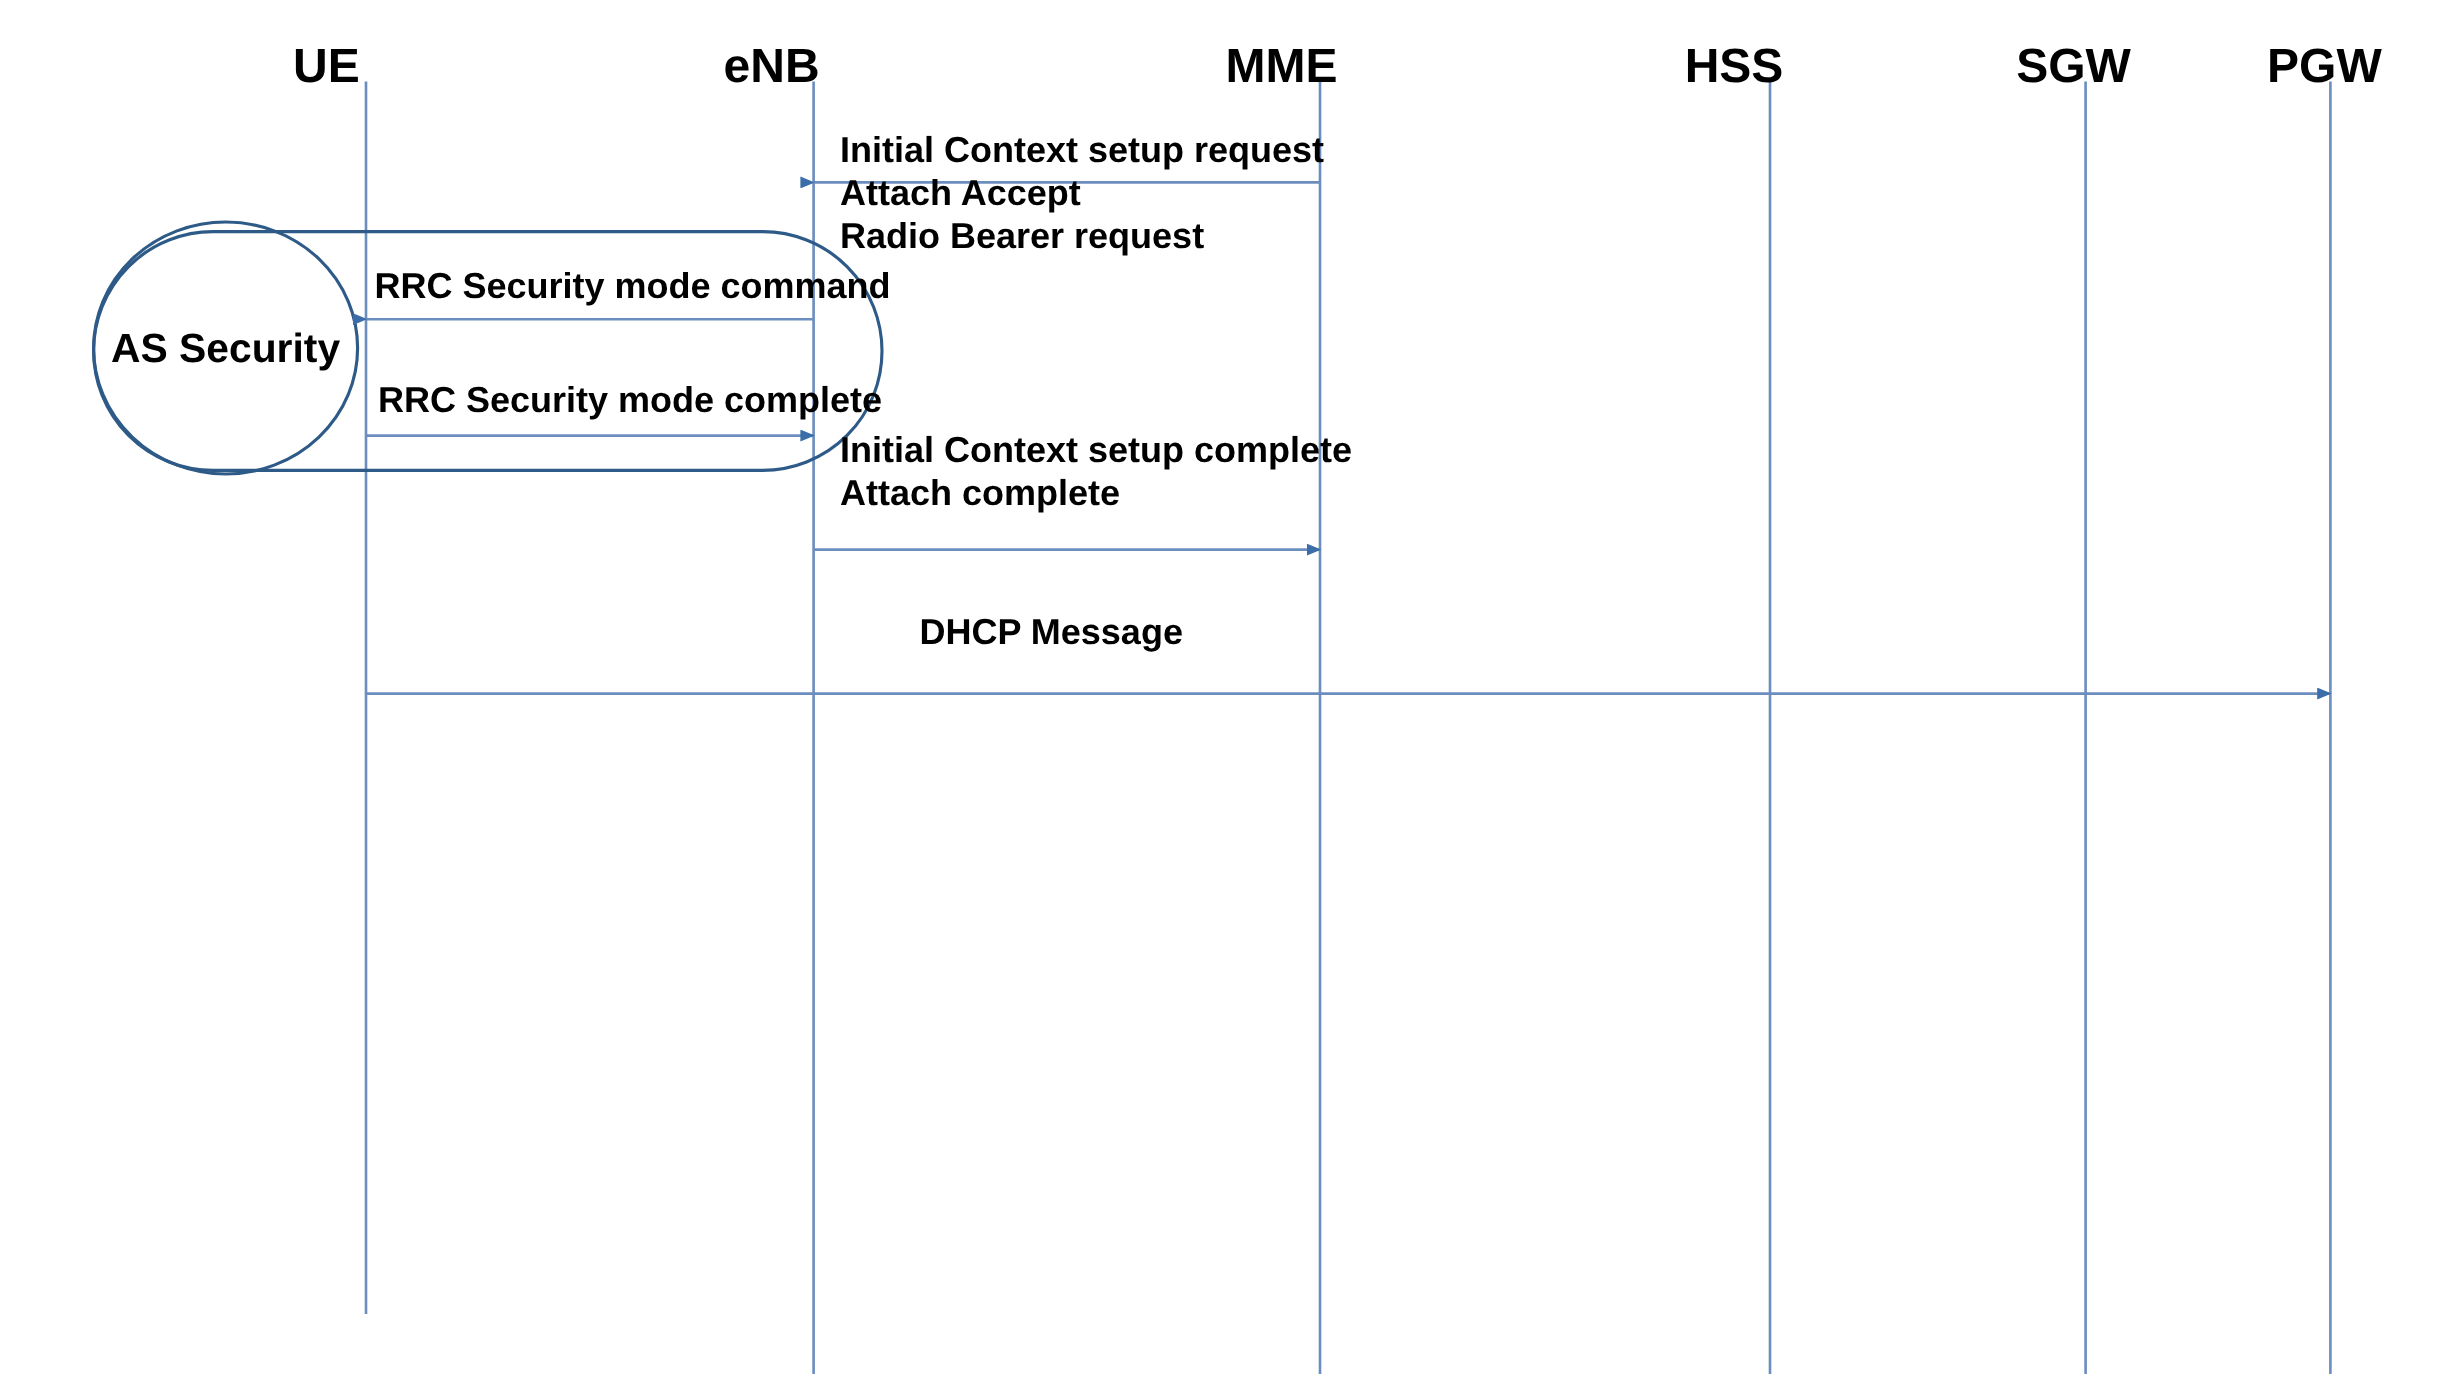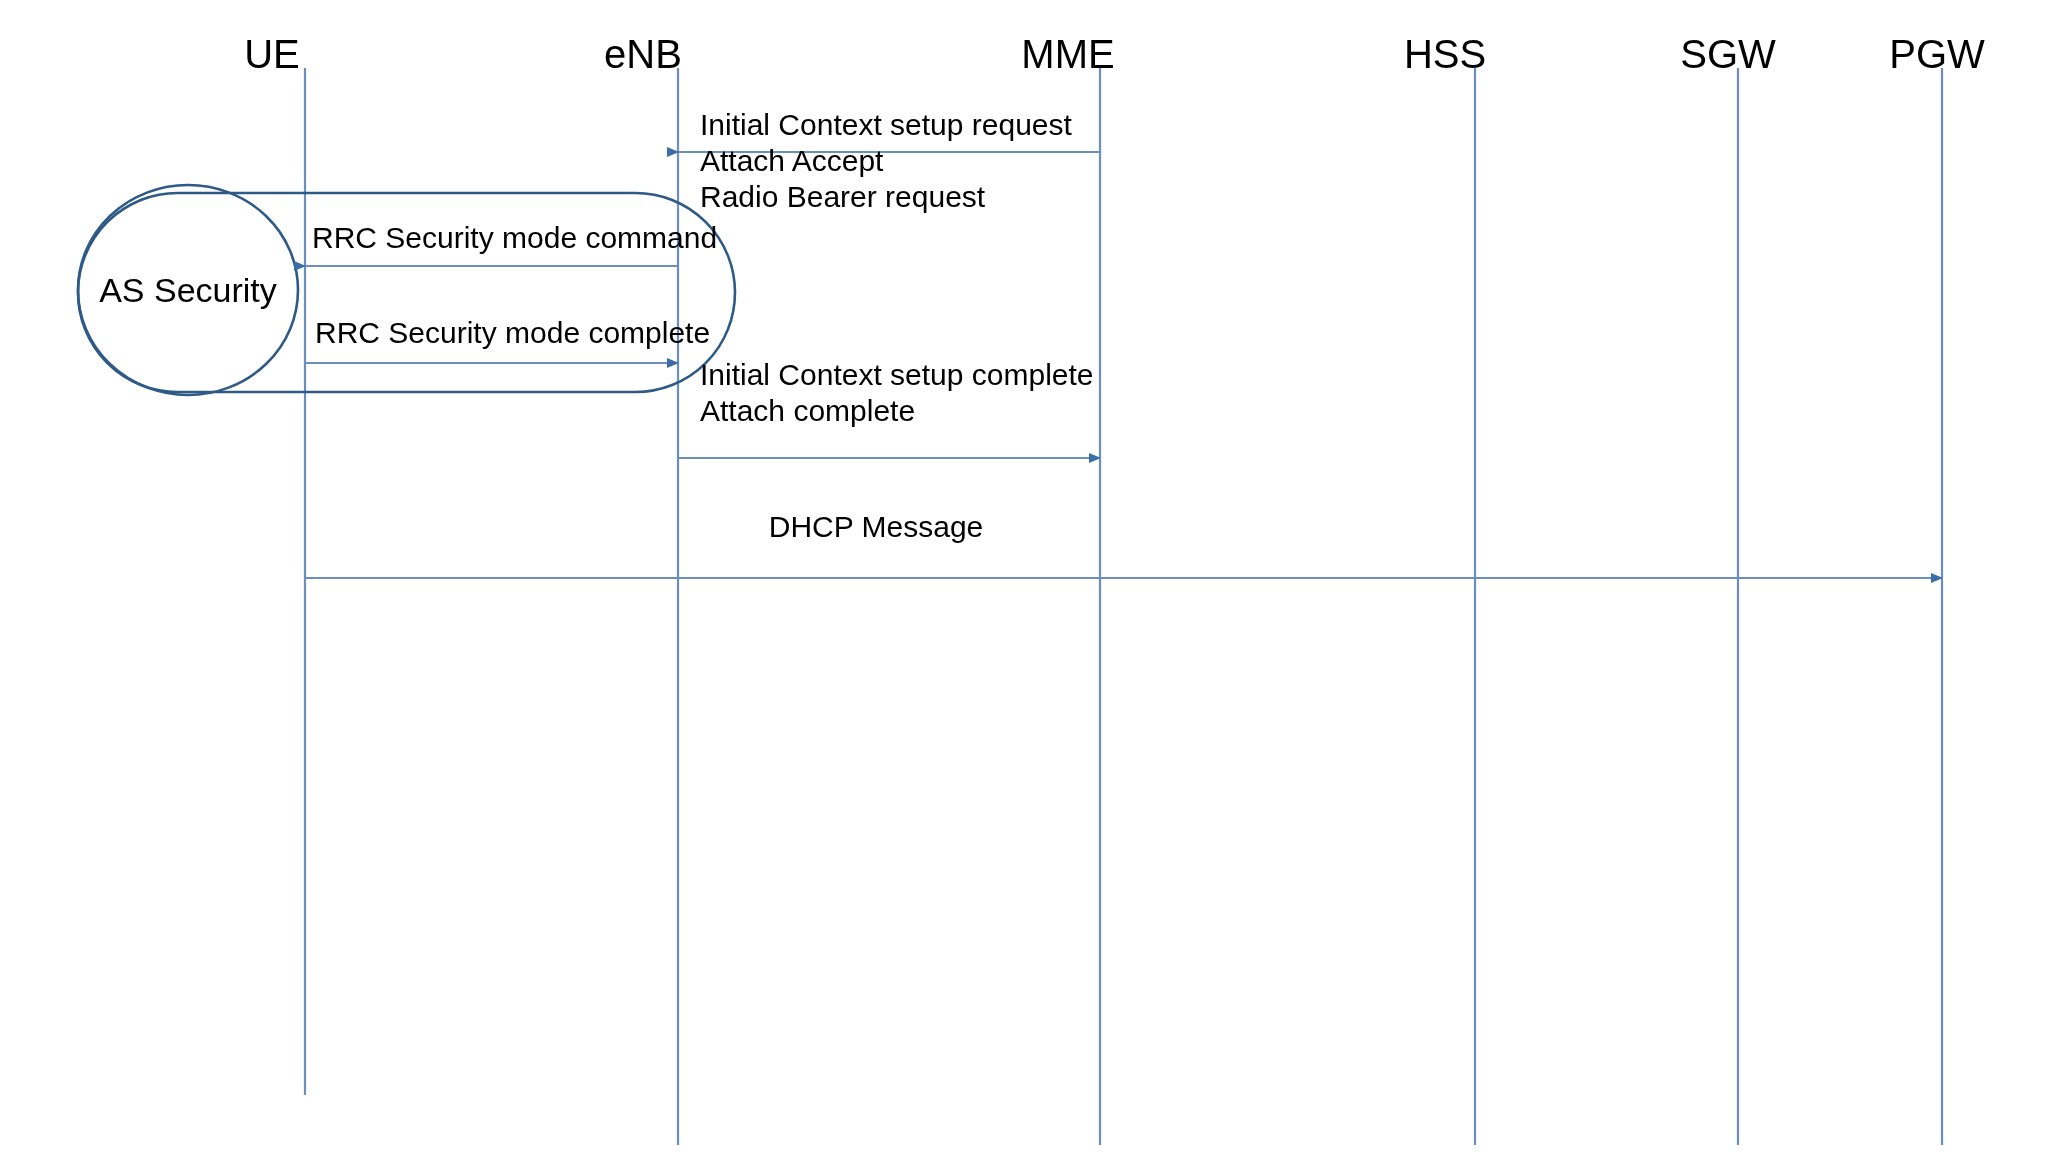--- a/index.html
+++ b/index.html
@@ -10,20 +10,21 @@
   }
   body {
     font-family: "Liberation Sans", sans-serif;
   }
   #canvas {
     position: relative;
     width: 2048px;
     height: 1152px;
     background: #ffffff;
     overflow: hidden;
+    font-weight: bold;
   }
   #diagram-svg {
     position: absolute;
     left: 0;
     top: 0;
     width: 2048px;
     height: 1152px;
   }
   .actor-label {
     font-family: "Liberation Sans", sans-serif;

